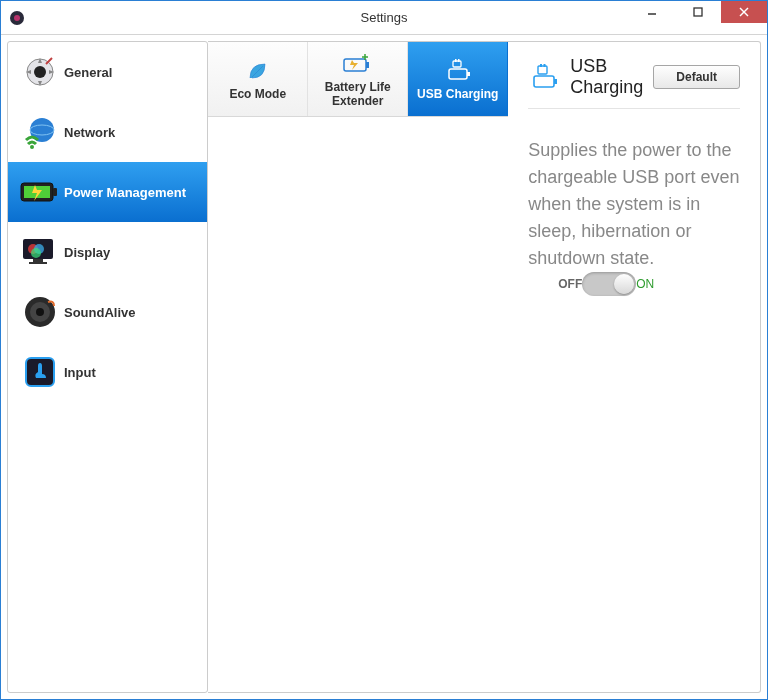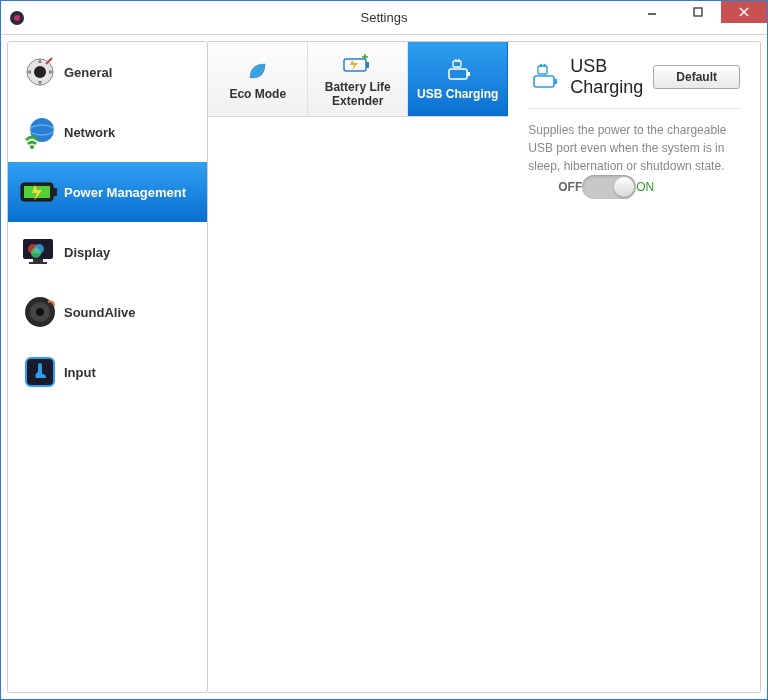--- a/index.html
+++ b/index.html
@@ -149,23 +149,23 @@
     background: linear-gradient(#fefefe, #e8e8e8);
     border-radius: 3px;
     padding: 4px 22px;
     font-size: 12px;
     font-weight: 600;
     color: #333;
     cursor: pointer;
   }
   .desc {
     color: #888;
-    font-size: 12px;
+    font-size: 18px;
     line-height: 1.5;
-    margin-top: 12px;
+    margin-top: 28px;
   }
   .toggle-row {
     display: flex;
     align-items: center;
     padding-left: 30px;
   }
   .toggle-row .off-label { color: #666; font-weight: 600; font-size: 12px; }
   .toggle-row .on-label { color: #2e9c2e; font-weight: 400; font-size: 12px; }
   .toggle {
     width: 54px; height: 24px;

